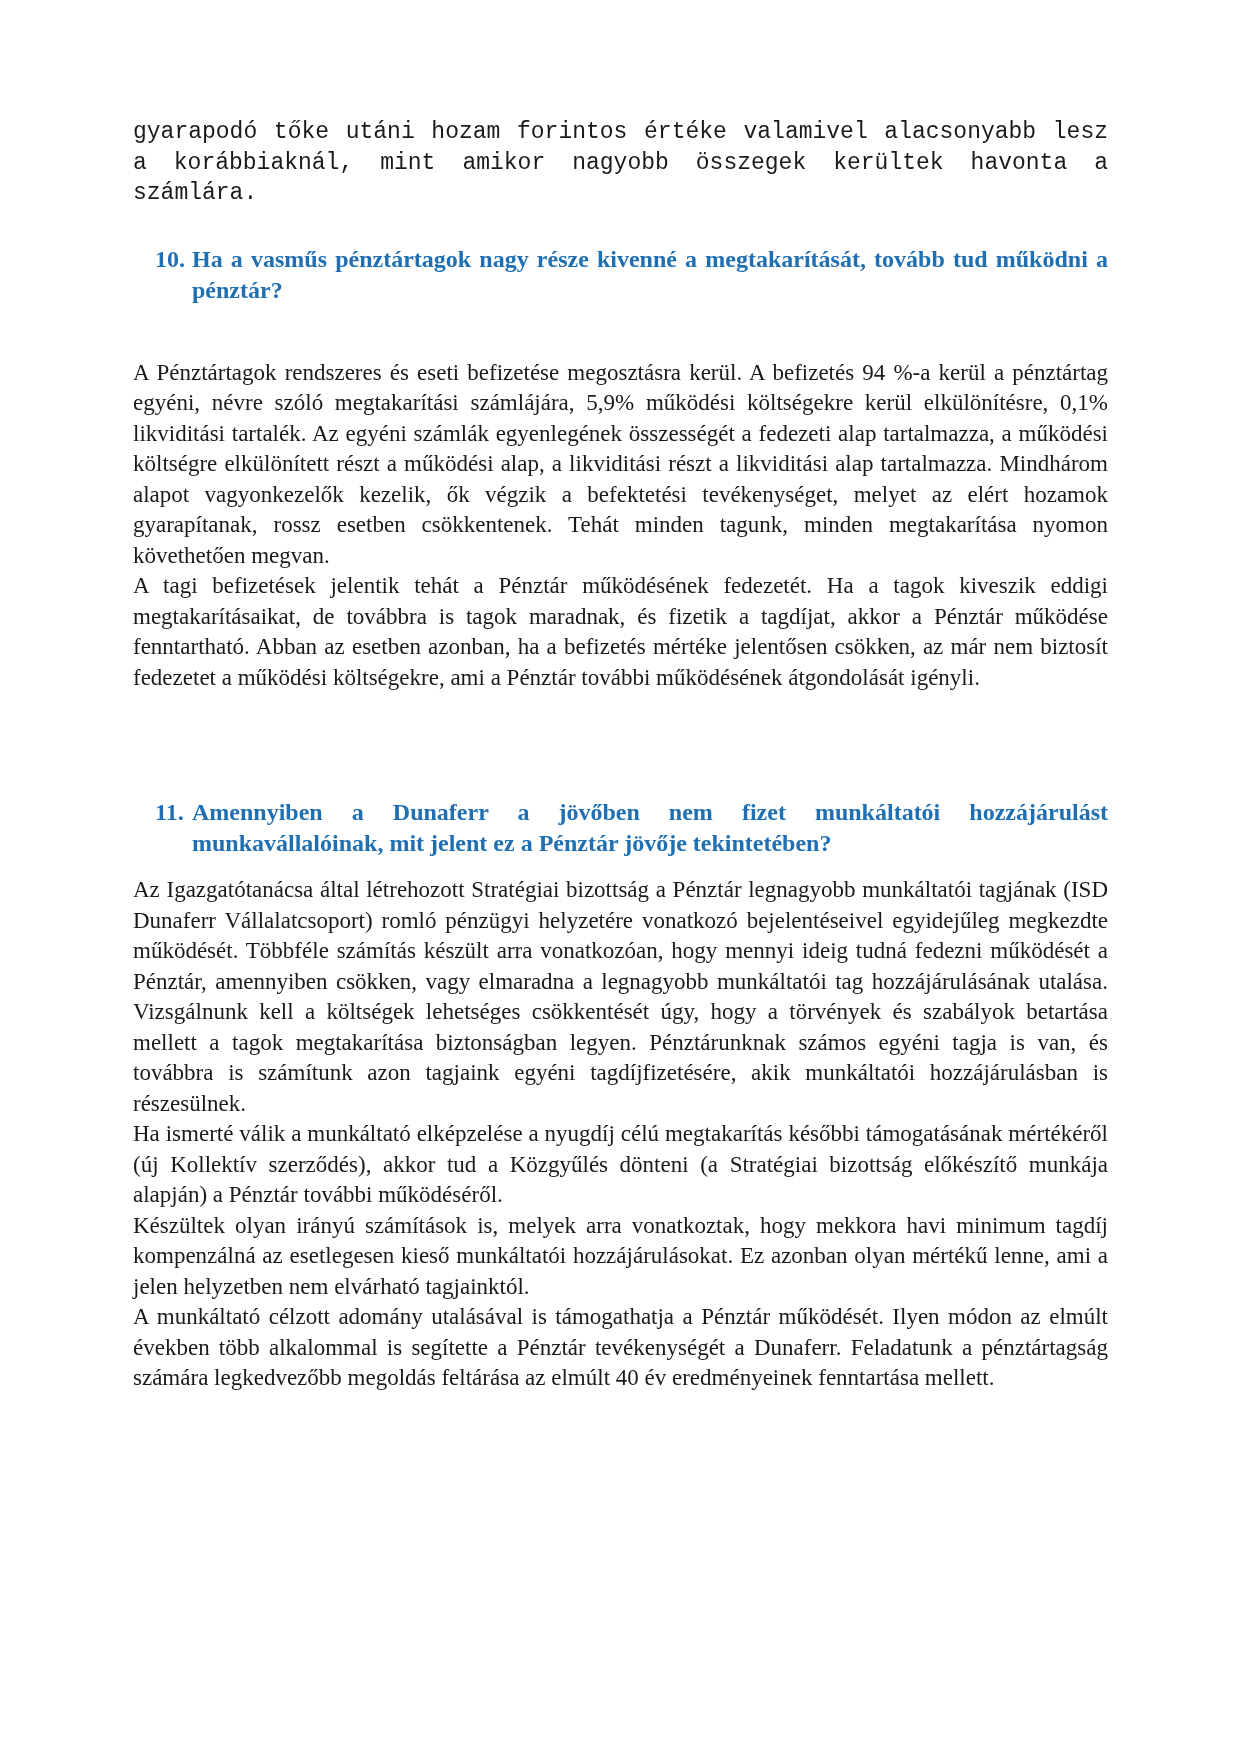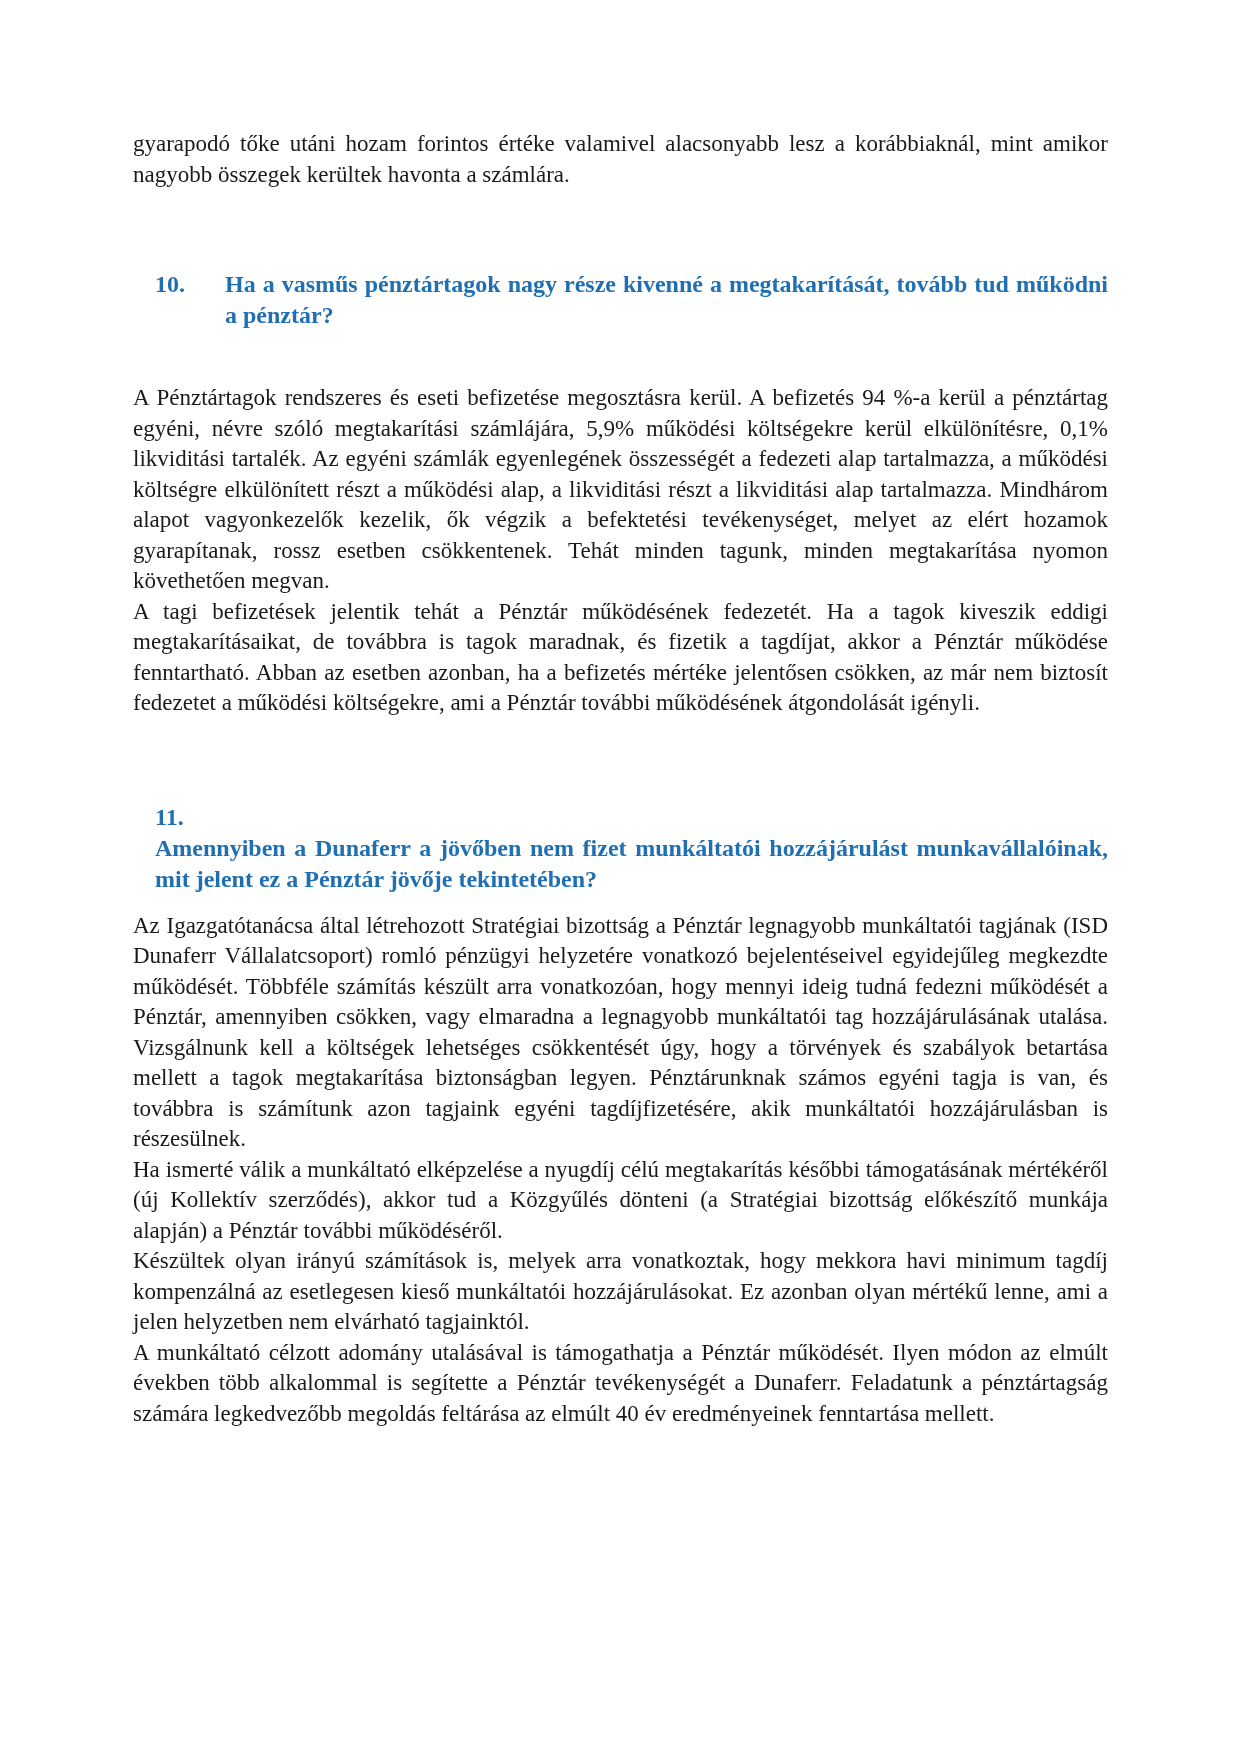--- a/index.html
+++ b/index.html
@@ -10,24 +10,24 @@
       color: #1a1a1a; font-size: 23px; line-height: 30.5px;
     }
     .para { margin: 0; text-align: justify; }
     .heading {
       display: flex; margin: 0; color: #1f6fb2;
       font-weight: bold; font-size: 24px; line-height: 31px; text-align: justify;
       padding-left: 22px;
     }
     .heading .num { flex: 0 0 auto; width: 37px; }
     .heading .txt { flex: 1 1 auto; text-align: justify; }
-    #sec-intro { margin-top: 12px; }
-    #h10 { margin-top: 79px; gap: 33px; }
+    #sec-intro { margin-top: 0; font-family: Liberation Mono, monospace; }
+    #h10 { margin-top: 35px; }
     #s10 { margin-top: 52px; }
-    #h11 { margin-top: 83px; flex-direction: column; }
+    #h11 { margin-top: 104px; }
     #s11 { margin-top: 16px; }
   </style>
 </head>
 <body>
 
 <div class="page">
 
   <div id="sec-intro">
     <p class="para">gyarapodó tőke utáni hozam forintos értéke valamivel alacsonyabb lesz a korábbiaknál, mint amikor nagyobb összegek kerültek havonta a számlára.</p>
   </div>

